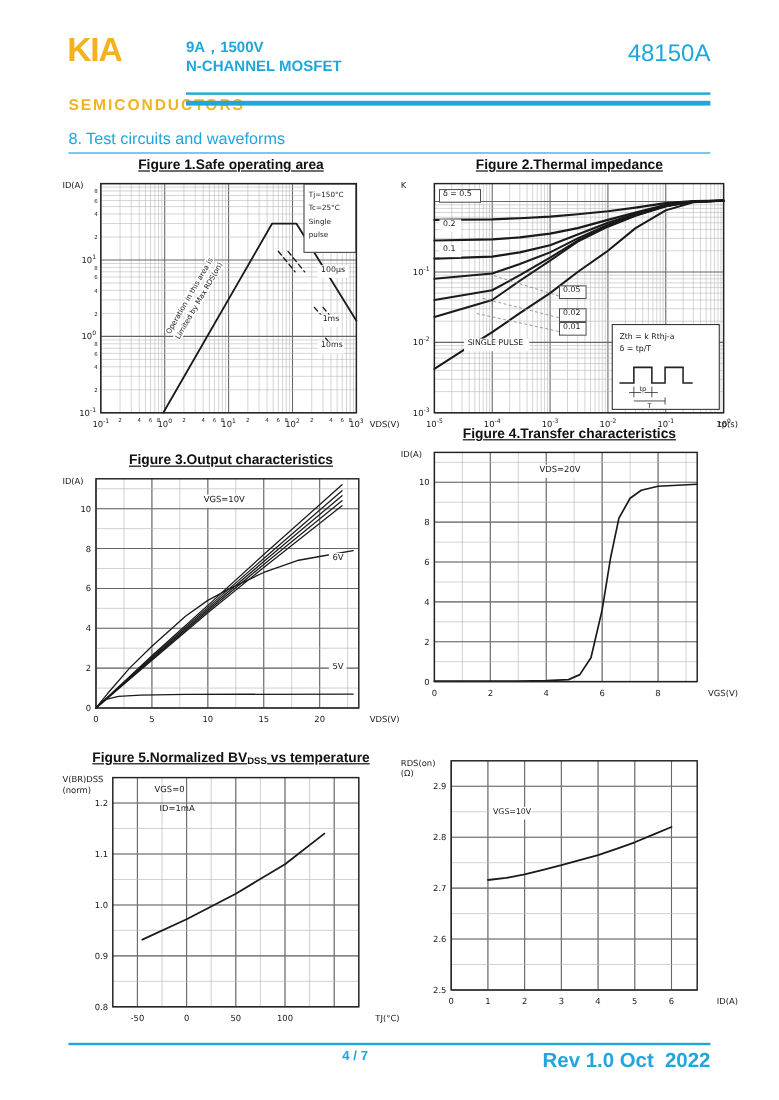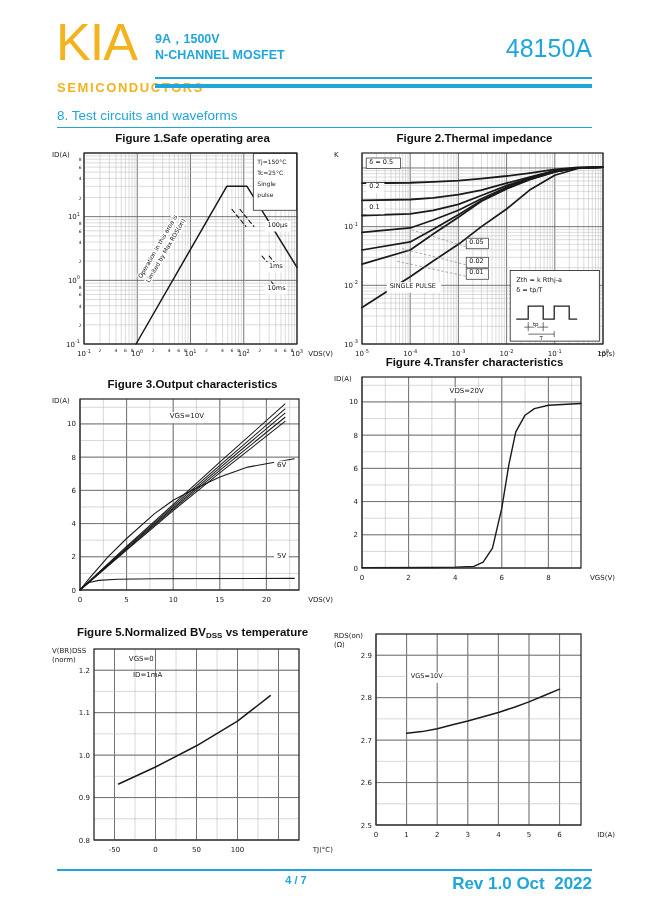--- a/index.html
+++ b/index.html
@@ -1,31 +1,31 @@
 <!DOCTYPE html>
 <html style="--accent: #1FA6DC; --logo: #F2B31E;"><head>
 <meta charset="utf-8">
 <style>
   html,body{margin:0;padding:0;background:#fff;}
   body{width:649px;height:917px;font-family:"Liberation Sans",sans-serif;position:relative;}
   .page{position:relative;width:649px;height:917px;background:#fff;overflow:hidden;}
 
-  .logo{position:absolute;left:56px;top:16px;font-size:52px;font-weight:400;color:var(--logo);letter-spacing:-1px;line-height:1;}
+  .logo{position:absolute;left:56px;top:28px;font-size:28px;font-weight:700;color:var(--logo);letter-spacing:-1px;line-height:1;}
   .logo-sub{position:absolute;left:57px;top:80px;font-size:13px;font-weight:700;color:var(--logo);letter-spacing:1.6px;}
   .device{position:absolute;left:155px;top:31px;color:var(--accent);font-weight:700;font-size:12.5px;line-height:16px;}
-  .part{position:absolute;right:57px;top:34px;color:var(--accent);font-size:25px;font-weight:400;}
+  .part{position:absolute;right:57px;top:34px;color:var(--accent);font-size:20px;font-weight:400;}
   .rule-thin{position:absolute;left:155px;width:437px;top:77px;height:1.5px;background:var(--accent);}
   .rule-thick{position:absolute;left:155px;width:437px;top:84px;height:4px;background:var(--accent);}
   .section-title{position:absolute;left:57px;top:108px;width:535px;color:var(--accent);font-size:13.5px;padding-bottom:4px;border-bottom:1.5px solid var(--accent);}
 
   .fig{position:absolute;width:285px;margin:0;padding:0;}
   #f1{left:50px;top:132px}  #f2{left:332px;top:132px}
   #f3{left:50px;top:378px}  #f4{left:332px;top:356px}
   #f5{left:50px;top:626px}  #f6{left:332px;top:626px}
-  .fig figcaption{text-align:center;font-size:11.5px;font-weight:700;color:#111;margin:0 0 1px 0;white-space:nowrap;}
+  .fig figcaption{text-align:center;font-size:11.5px;font-weight:700;color:#111;margin:0 0 1px 0;white-space:nowrap;text-decoration:underline;}
   .fig .sub{font-size:8px;vertical-align:-2px;}
   svg{display:block;}
   svg text{font-family:"DejaVu Sans",sans-serif;fill:#181818;}
 
   .footer-line{position:absolute;left:57px;width:535px;top:869px;height:1.5px;background:var(--accent);}
   .page-num{position:absolute;left:0;width:592px;top:874px;text-align:center;color:var(--accent);font-weight:700;font-size:11px;}
   .rev{position:absolute;right:57px;top:874px;color:var(--accent);font-weight:700;font-size:17px;}
 </style>
 </head>
 <body>

